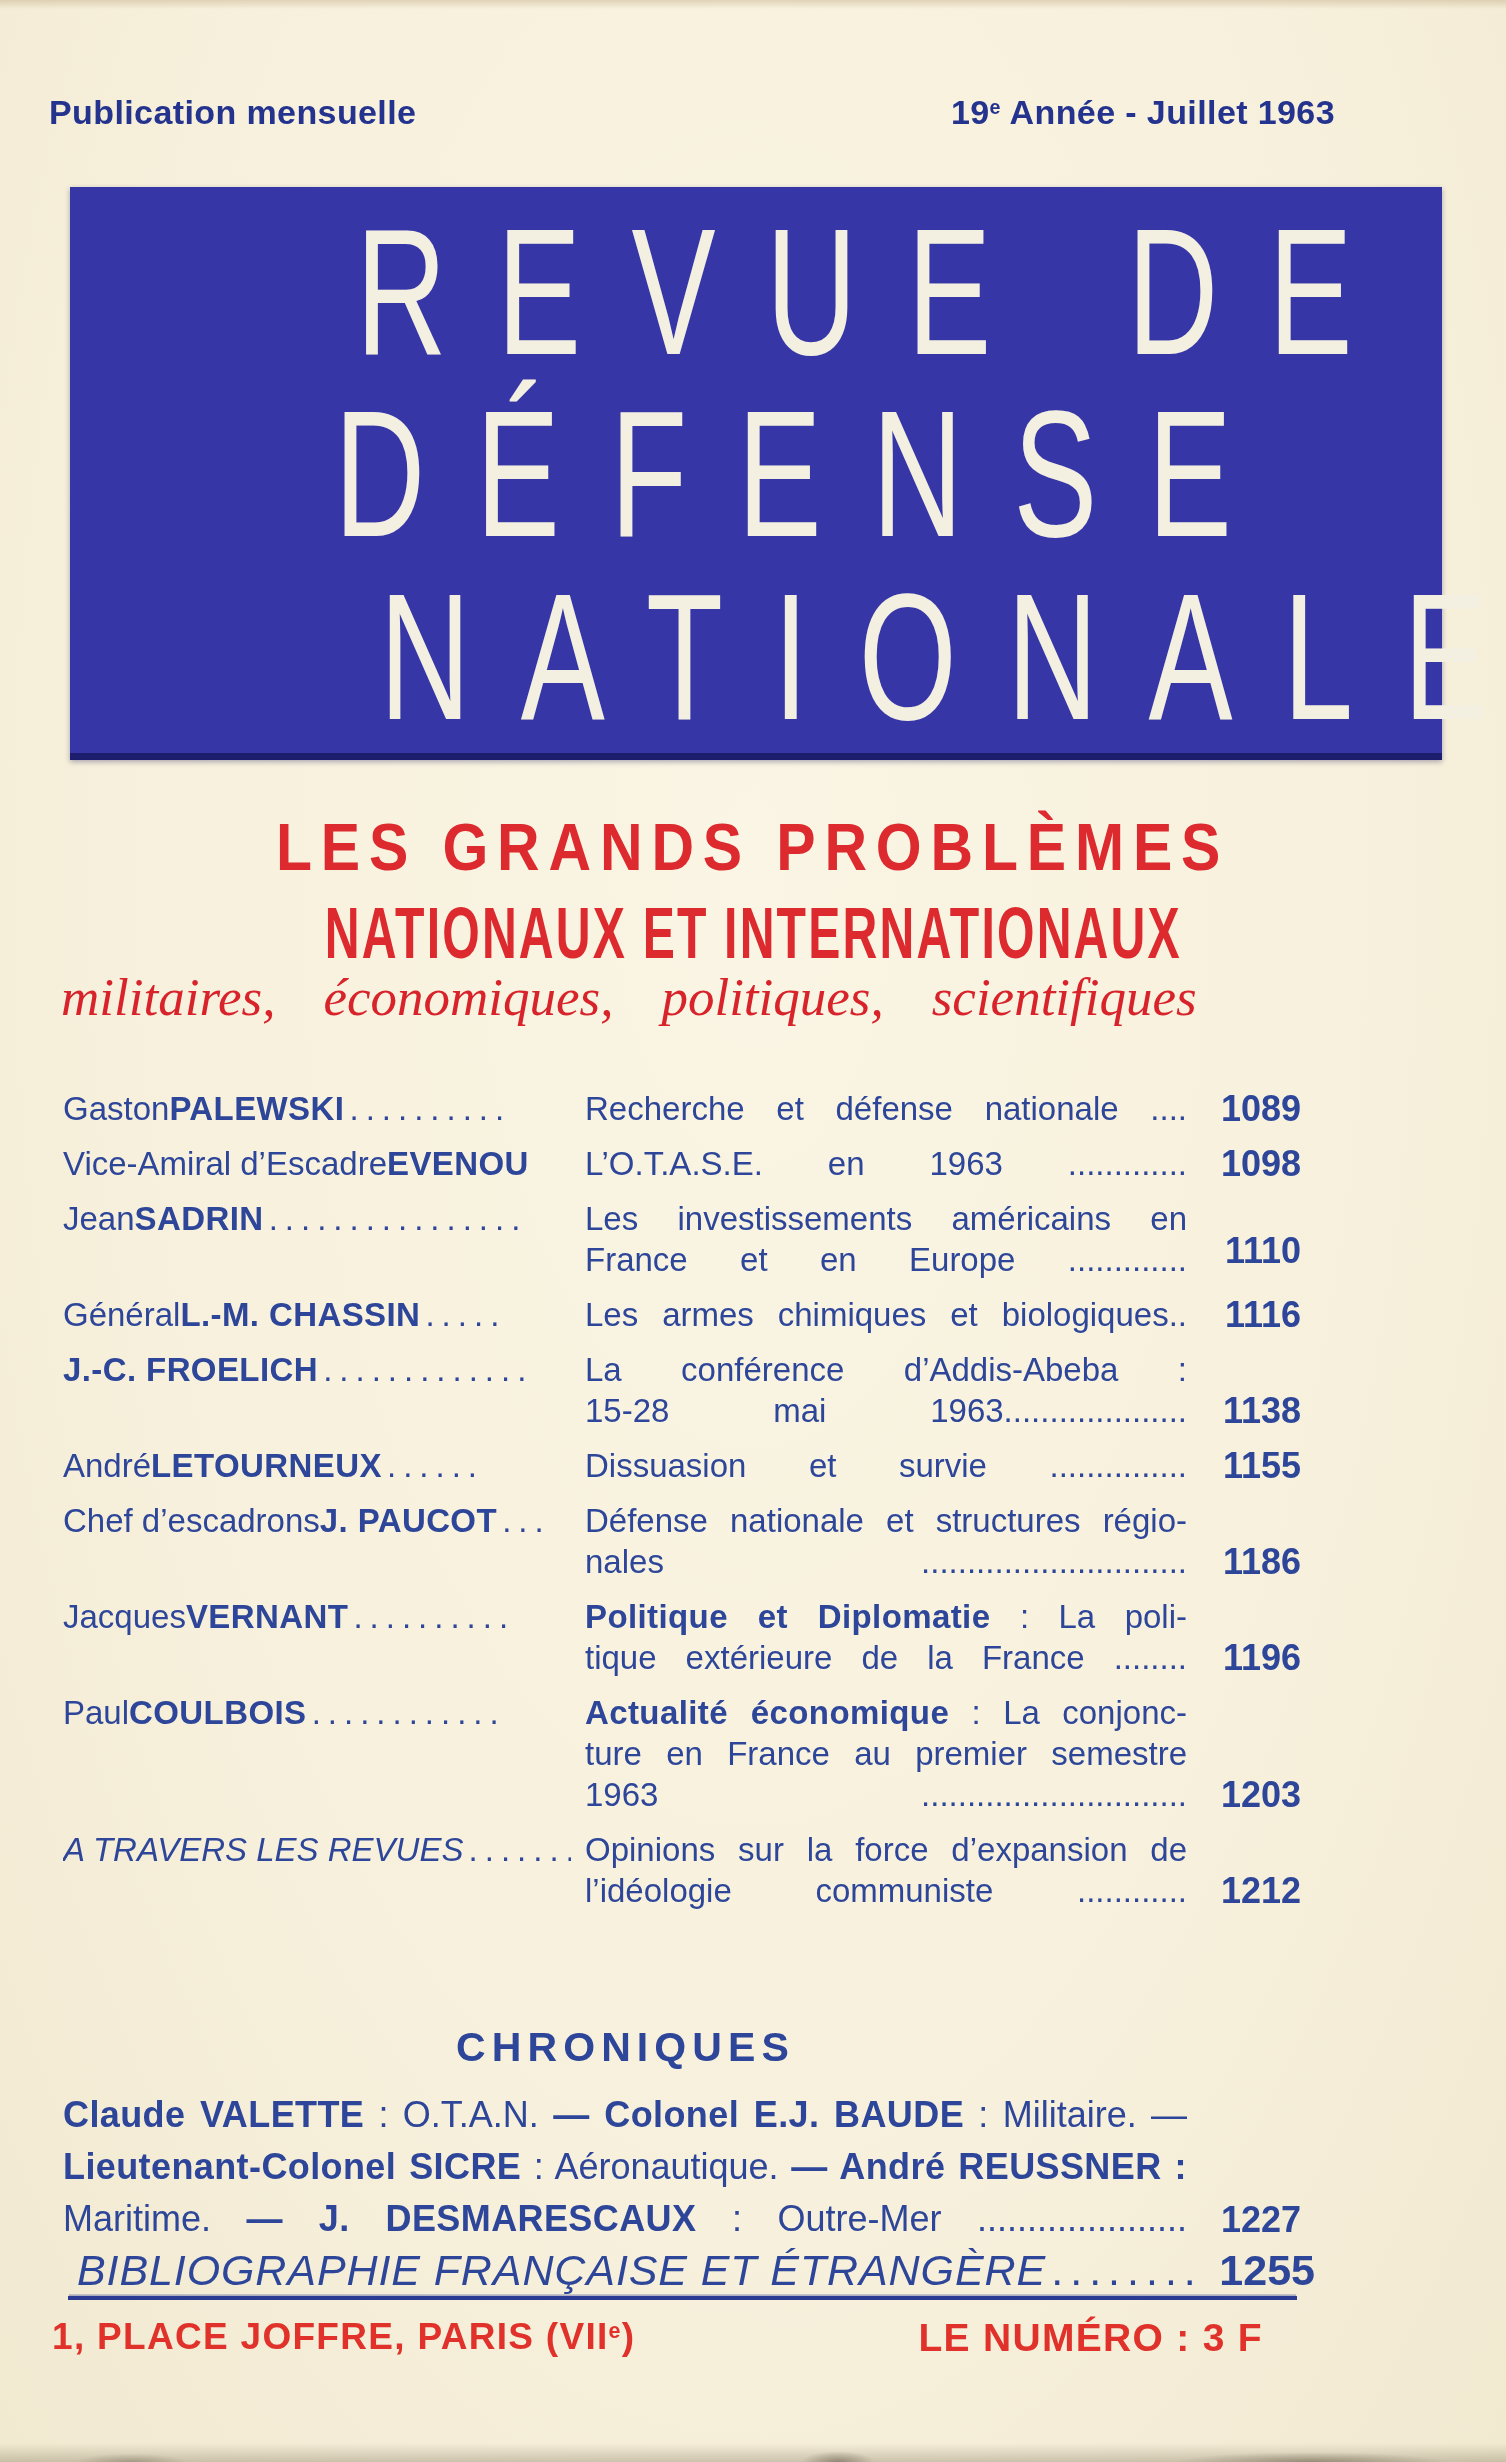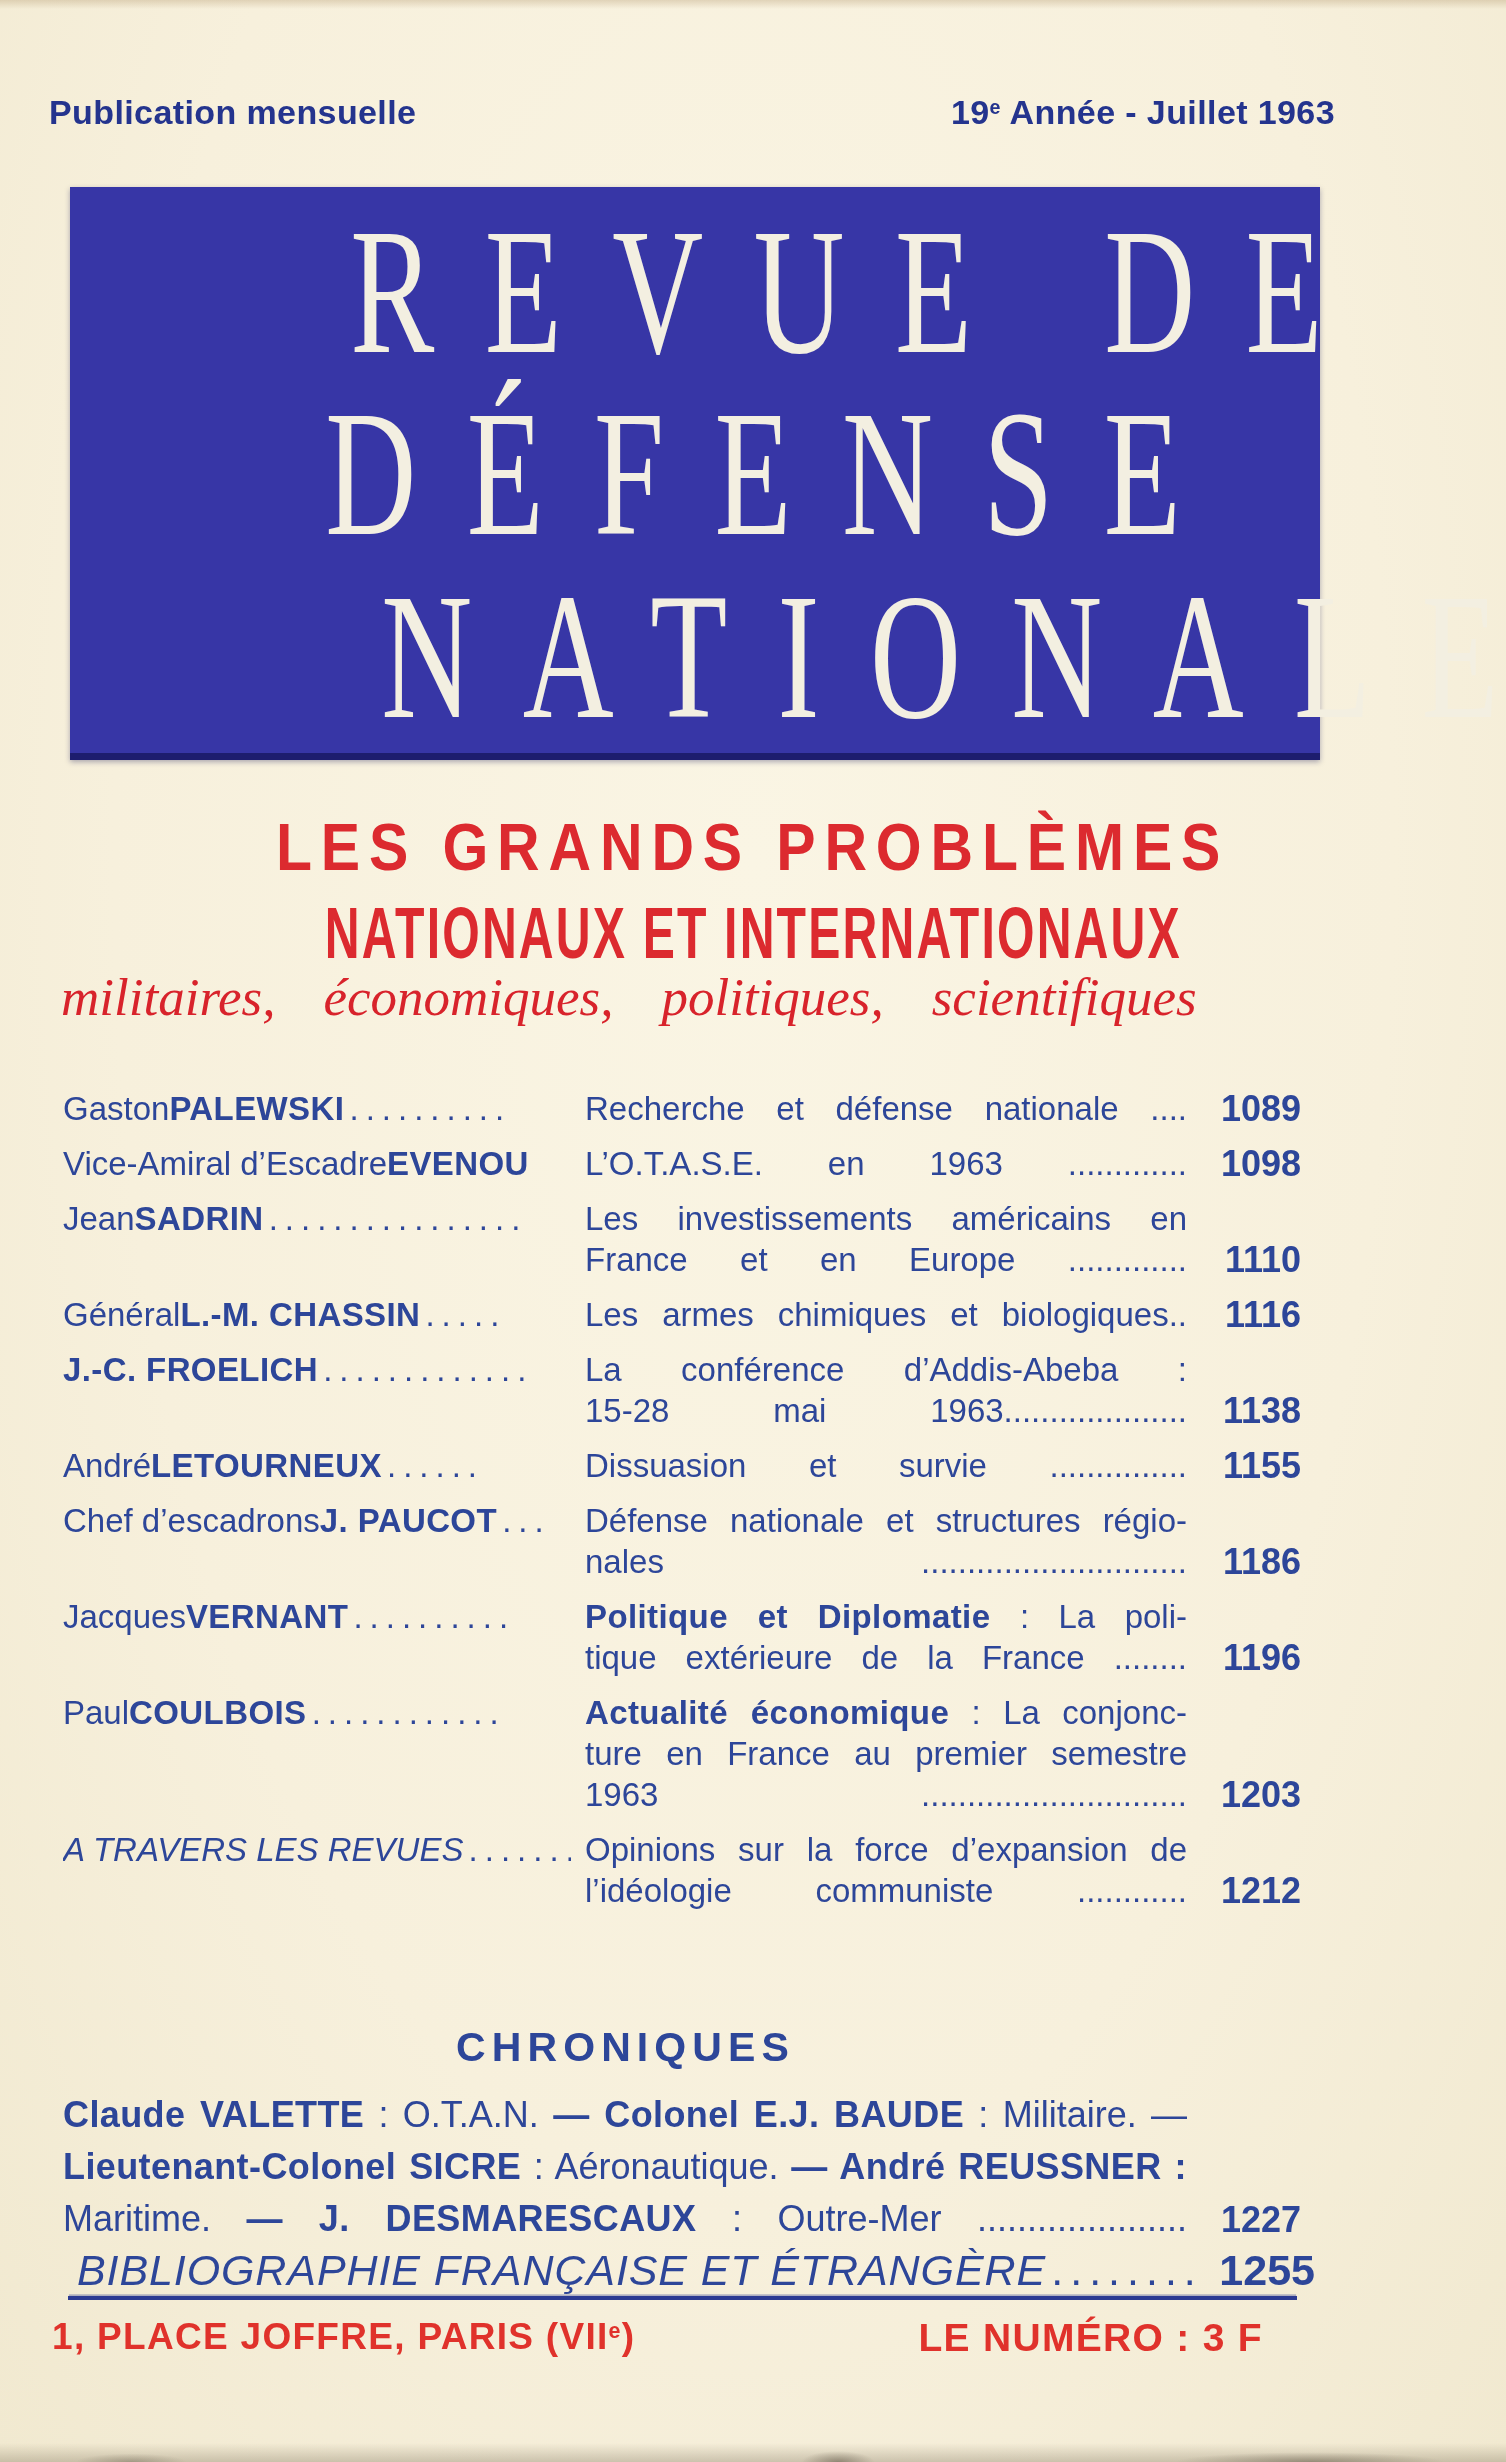--- a/index.html
+++ b/index.html
@@ -12,24 +12,24 @@
     background:
       radial-gradient(52px 15.7px at 838px 100%, rgba(70,60,45,.45), rgba(70,60,45,0) 70%),
       radial-gradient(192px 14px at 1310px 100%, rgba(70,60,45,.40), rgba(70,60,45,0) 70%),
       radial-gradient(79px 12.2px at 131px 100%, rgba(70,60,45,.30), rgba(70,60,45,0) 70%),
       linear-gradient(to top, rgba(95,82,60,.28), rgba(95,82,60,0));}
   sup{font-size:.58em;vertical-align:.5em;}
 
   .header{position:absolute;top:93px;left:49px;right:171px;display:flex;
     justify-content:space-between;font-weight:bold;font-size:34px;color:#24348e;letter-spacing:0.4px;}
 
-  .masthead{position:absolute;left:70px;top:187px;width:1250px;height:573px;
+  .masthead{position:absolute;left:70px;top:187px;width:1372px;height:573px;
     background:#3736a6;border-bottom:7.9px solid #1d1d6e;box-sizing:border-box;
     display:flex;flex-direction:column;justify-content:space-evenly;align-items:flex-end;
-    padding:12.2px 0 3.5px;box-shadow:0 1.7px 5.2px rgba(30,30,90,.35);font-family:Liberation Serif, serif;}
+    padding:12.2px 0 3.5px;box-shadow:0 1.7px 5.2px rgba(30,30,90,.35);}
   .m-line-wrap{width:100%;text-align:center;}
   .m-line{display:inline-block;color:#f3efe1;font-size:180px;line-height:1;
     letter-spacing:.40em;text-indent:.40em;white-space:nowrap;
     transform:scaleX(.70);transform-origin:50% 50%;}
 
   .sub1,.sub2{position:absolute;left:0;width:100%;text-align:center;color:#dc2a2f;}
   .sub1{top:808px;}
   .sub1 span{display:inline-block;font-size:67px;font-weight:bold;letter-spacing:.15em;
     white-space:nowrap;transform:scaleX(.88);transform-origin:50% 50%;}
   .sub2{top:891px;}
@@ -122,21 +122,21 @@
       <div class="toc-row">
         <div class="toc-author">
           <span>Jean </span>
           <span class="b ">SADRIN</span>
           <span class="leader">................</span>
         </div>
         <div class="toc-title">
           <div class="title-line"><span>Les investissements américains en</span></div>
           <div class="title-line"><span>France et en Europe .............</span></div>
         </div>
-        <span class="toc-page" style="top: 41px; text-align: center;">1110</span>
+        <span class="toc-page" style="top: 32px; text-align: center;">1110</span>
       </div>
       <div class="toc-row">
         <div class="toc-author">
           <span>Général </span>
           <span class="b ">L.-M. CHASSIN</span>
           <span class="leader">.....</span>
         </div>
         <div class="toc-title">
           <div class="title-line"><span>Les armes chimiques et biologiques..</span></div>
         </div>

